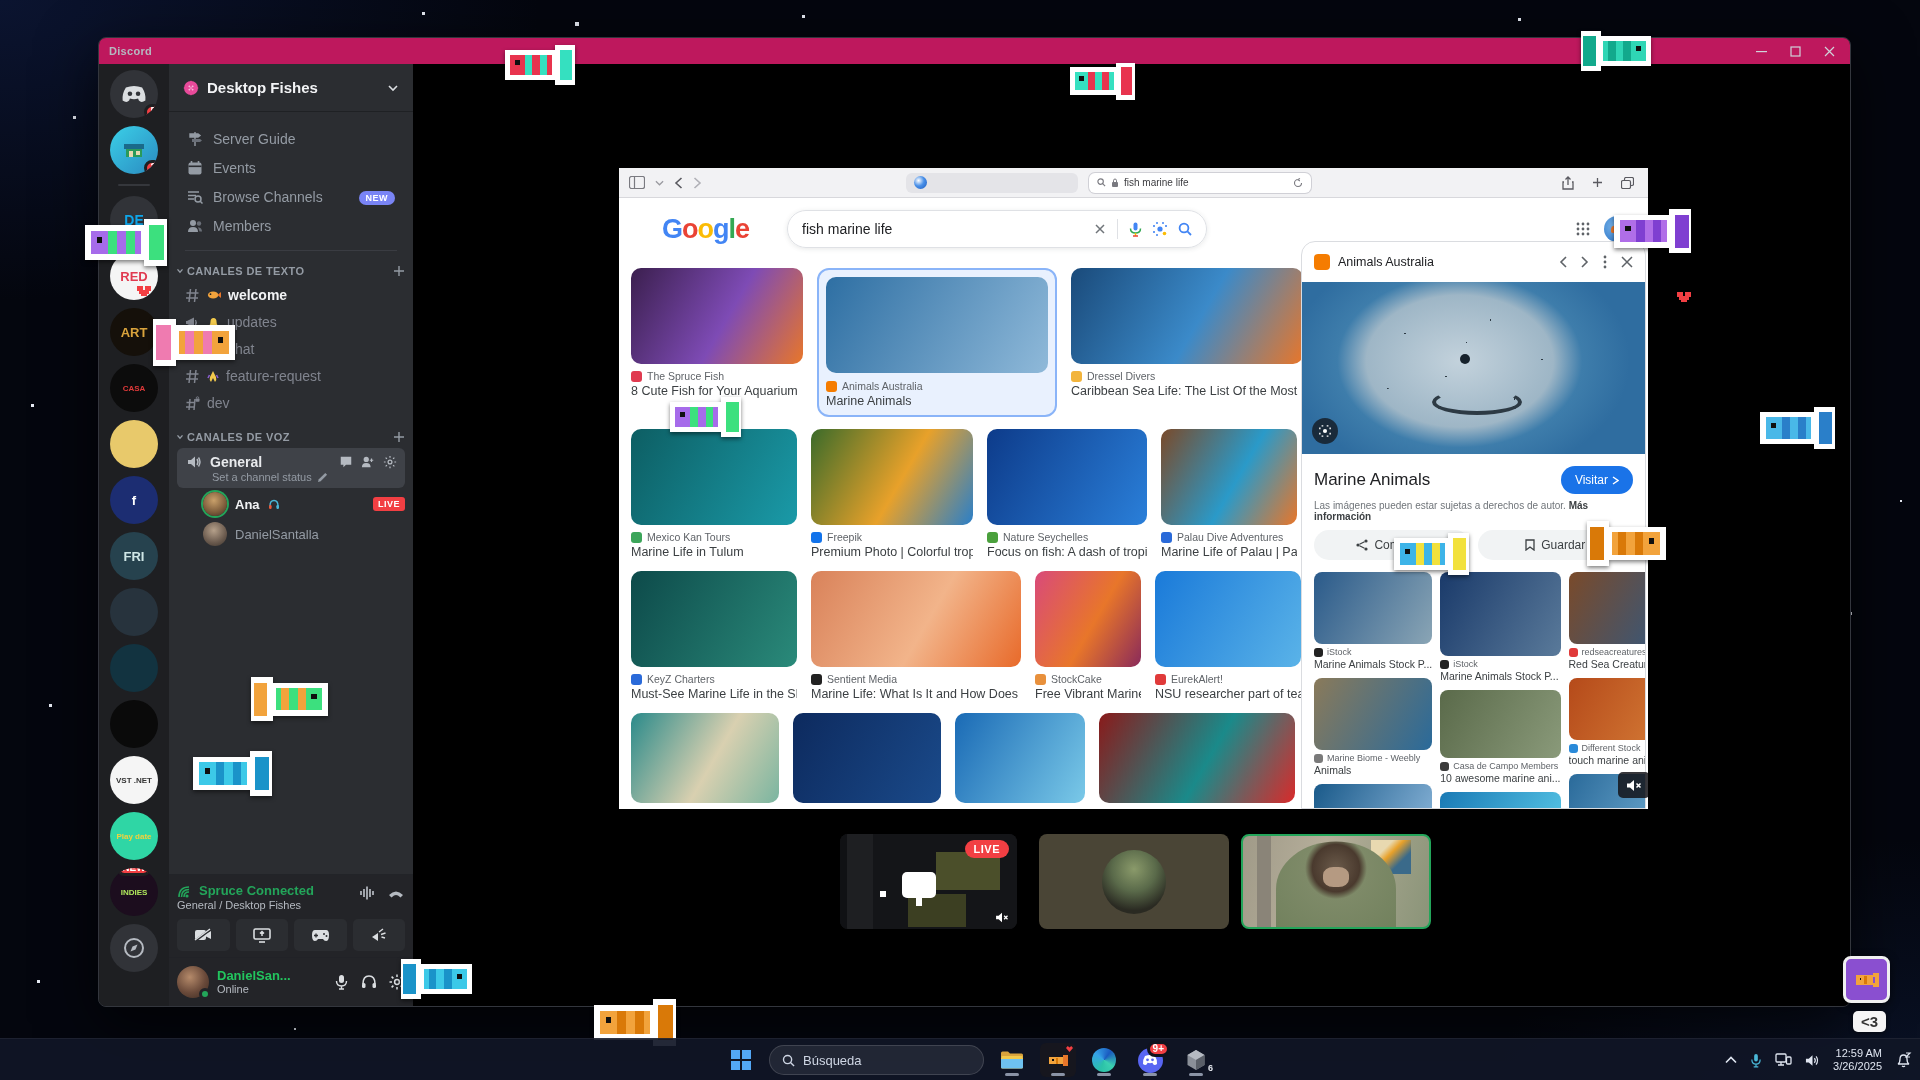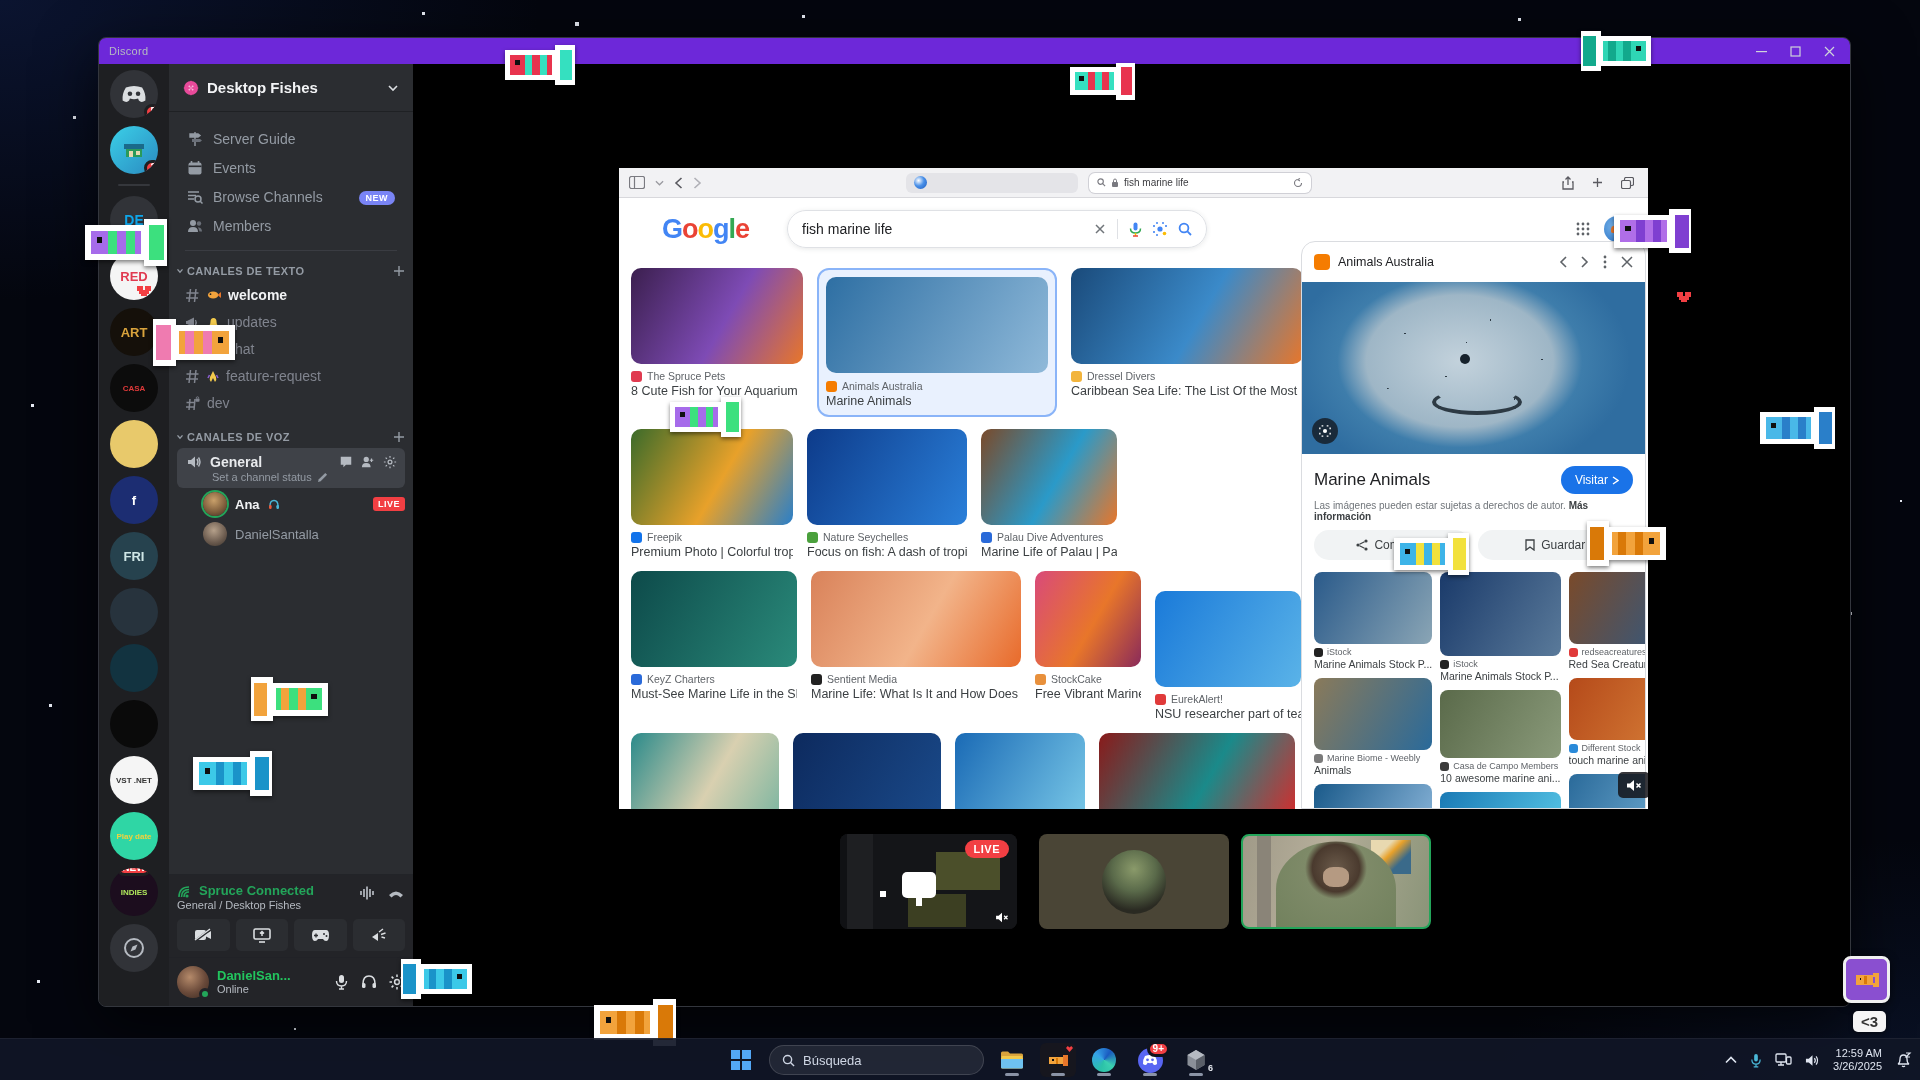--- a/index.html
+++ b/index.html
@@ -3,21 +3,21 @@
 <meta charset="utf-8">
 <style>
   *{margin:0;padding:0;box-sizing:border-box}
   html,body{width:1920px;height:1080px;background:#04060e;font-family:"Liberation Sans",sans-serif;overflow:hidden}
   .screen{position:relative;width:1920px;height:1080px;overflow:hidden;
     background:radial-gradient(900px 500px at 0% 0%,#0b1430 0%,rgba(4,6,14,0) 60%),
                radial-gradient(700px 400px at 100% 100%,#0a1226 0%,rgba(4,6,14,0) 60%),#04060e}
   .abs{position:absolute}
   
   .dwin{position:absolute;left:98px;top:37px;width:1753px;height:970px;background:#1e1f22;border:1px solid #33363d;border-radius:8px;overflow:hidden;box-shadow:0 18px 60px rgba(0,0,0,.7)}
-  .titlebar{height:26px;background:#6d28d9;display:flex;align-items:center;padding:0 10px;color:#b5bac1;font-size:11px;font-weight:normal;letter-spacing:.3px}
+  .titlebar{height:26px;background:#be185d;display:flex;align-items:center;padding:0 10px;color:#b5bac1;font-size:11px;font-weight:bold;letter-spacing:.3px}
   .wctl{position:absolute;right:6px;top:2px;display:flex;gap:4px}
   .wctl .wbtn{width:30px;height:22px;display:flex;align-items:center;justify-content:center;color:#cfd3da;border-radius:4px}
   .winbody{position:absolute;left:0;top:26px;right:0;bottom:0;display:flex}
   
   .rail{width:70px;background:#1e1f22;display:flex;flex-direction:column;align-items:center;padding-top:6px;gap:8px;position:relative;flex:none}
   .srv{width:48px;height:48px;border-radius:50%;display:flex;align-items:center;justify-content:center;font-size:10px;font-weight:bold;position:relative;flex:none;overflow:hidden}
   .srv .badge,.nbadge{position:absolute;right:-4px;bottom:-2px;background:#f23f43;color:#fff;border:3px solid #1e1f22;border-radius:10px;font-size:10px;font-weight:bold;min-width:14px;height:16px;line-height:10px;display:flex;align-items:center;justify-content:center;padding:0 3px}
   .rail-div{width:32px;height:2px;background:#35373c;border-radius:1px;margin:2px 0}
   
   .sidebar{width:244px;background:#2b2d31;display:flex;flex-direction:column;flex:none;position:relative}
@@ -540,21 +540,21 @@
                   <div style="width:12px;height:8px;border-radius:50% 50% 50% 20%;background:#e8762a"></div>
                 </div>
             </div>
           </div>
           <div class="grid" id="ggrid">
               <div class="grow-cards">
                 <div class="gcard" style="width: 172px;">
                   <div class="img" style="height: 96px; background: linear-gradient(120deg, rgb(59, 31, 78) 0%, rgb(126, 75, 181) 55%, rgb(232, 118, 42) 100%);"></div>
                   <div class="cap-src">
                     <div class="fav" style="background: rgb(224, 58, 80);"></div>
-                    <span>The Spruce Pets</span>
+                    <span>The Spruce Fish</span>
                   </div>
                   <div class="cap-tit">8 Cute Fish for Your Aquarium</div>
                 </div>
                 <div class="gcard sel" style="width: 240px;">
                   <div class="img" style="height: 96px; background: linear-gradient(120deg, rgb(46, 111, 163) 0%, rgb(143, 185, 217) 100%);"></div>
                   <div class="cap-src">
                     <div class="fav" style="background: rgb(245, 124, 0);"></div>
                     <span>Animals Australia</span>
                   </div>
                   <div class="cap-tit">Marine Animals</div>
@@ -562,20 +562,28 @@
                 <div class="gcard" style="width: 232px;">
                   <div class="img" style="height: 96px; background: linear-gradient(120deg, rgb(26, 74, 122) 0%, rgb(59, 138, 201) 55%, rgb(232, 118, 42) 100%);"></div>
                   <div class="cap-src">
                     <div class="fav" style="background: rgb(242, 180, 60);"></div>
                     <span>Dressel Divers</span>
                   </div>
                   <div class="cap-tit">Caribbean Sea Life: The List Of the Most Beautiful M...</div>
                 </div>
               </div>
               <div class="grow-cards">
+                <div class="gcard" style="width: 166px;">
+                  <div class="img" style="height: 96px; background: linear-gradient(120deg, rgb(13, 94, 99) 0%, rgb(26, 154, 168) 100%);"></div>
+                  <div class="cap-src">
+                    <div class="fav" style="background: rgb(60, 165, 90);"></div>
+                    <span>Mexico Kan Tours</span>
+                  </div>
+                  <div class="cap-tit">Marine Life in Tulum</div>
+                </div>
                 <div class="gcard" style="width: 162px;">
                   <div class="img" style="height: 96px; background: linear-gradient(120deg, rgb(59, 107, 42) 0%, rgb(232, 161, 42) 55%, rgb(42, 127, 201) 100%);"></div>
                   <div class="cap-src">
                     <div class="fav" style="background: rgb(18, 115, 235);"></div>
                     <span>Freepik</span>
                   </div>
                   <div class="cap-tit">Premium Photo | Colorful tropical f...</div>
                 </div>
                 <div class="gcard" style="width: 160px;">
                   <div class="img" style="height: 96px; background: linear-gradient(120deg, rgb(13, 59, 138) 0%, rgb(42, 127, 217) 100%);"></div>
@@ -612,21 +620,21 @@
                   <div class="cap-tit">Marine Life: What Is It and How Does Polluti...</div>
                 </div>
                 <div class="gcard" style="width: 106px;">
                   <div class="img" style="height: 96px; background: linear-gradient(120deg, rgb(217, 74, 122) 0%, rgb(232, 118, 42) 55%, rgb(138, 42, 90) 100%);"></div>
                   <div class="cap-src">
                     <div class="fav" style="background: rgb(232, 144, 60);"></div>
                     <span>StockCake</span>
                   </div>
                   <div class="cap-tit">Free Vibrant Marine Life Im...</div>
                 </div>
-                <div class="gcard" style="width: 146px; margin-top: 20px;">
+                <div class="gcard" style="width: 146px;">
                   <div class="img" style="height: 96px; background: linear-gradient(120deg, rgb(26, 122, 217) 0%, rgb(90, 179, 232) 100%);"></div>
                   <div class="cap-src">
                     <div class="fav" style="background: rgb(224, 58, 58);"></div>
                     <span>EurekAlert!</span>
                   </div>
                   <div class="cap-tit">NSU researcher part of team studying i...</div>
                 </div>
               </div>
               <div class="grow-cards">
                 <div class="gcard" style="width: 148px;">

